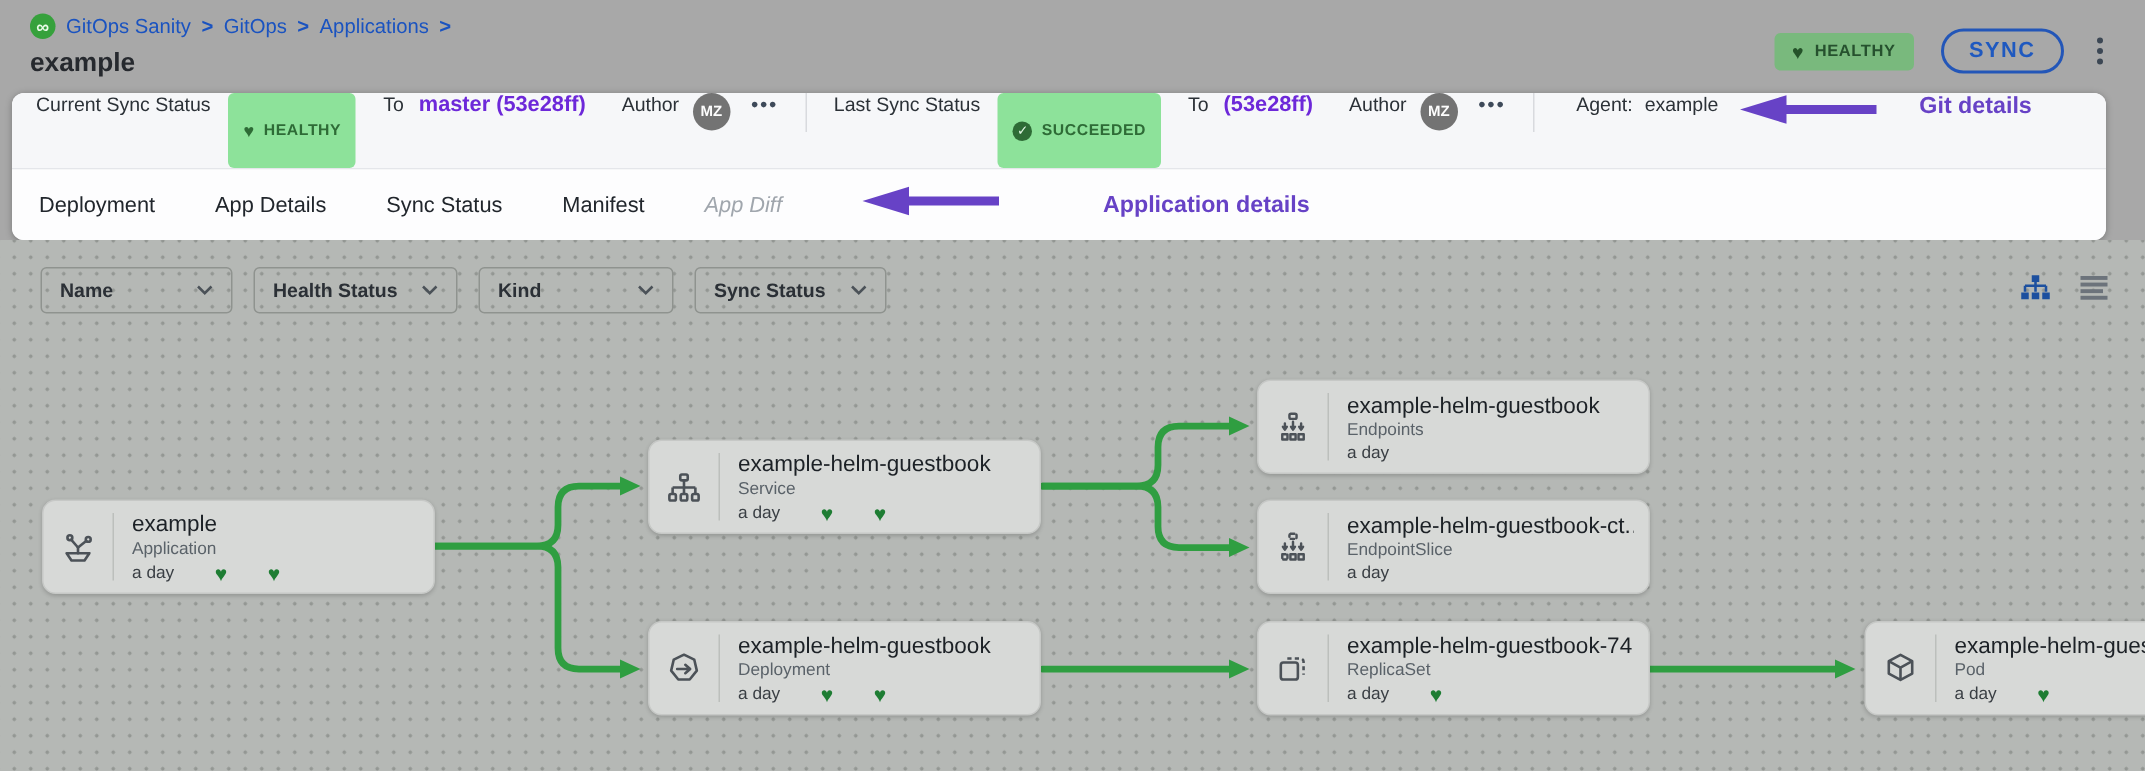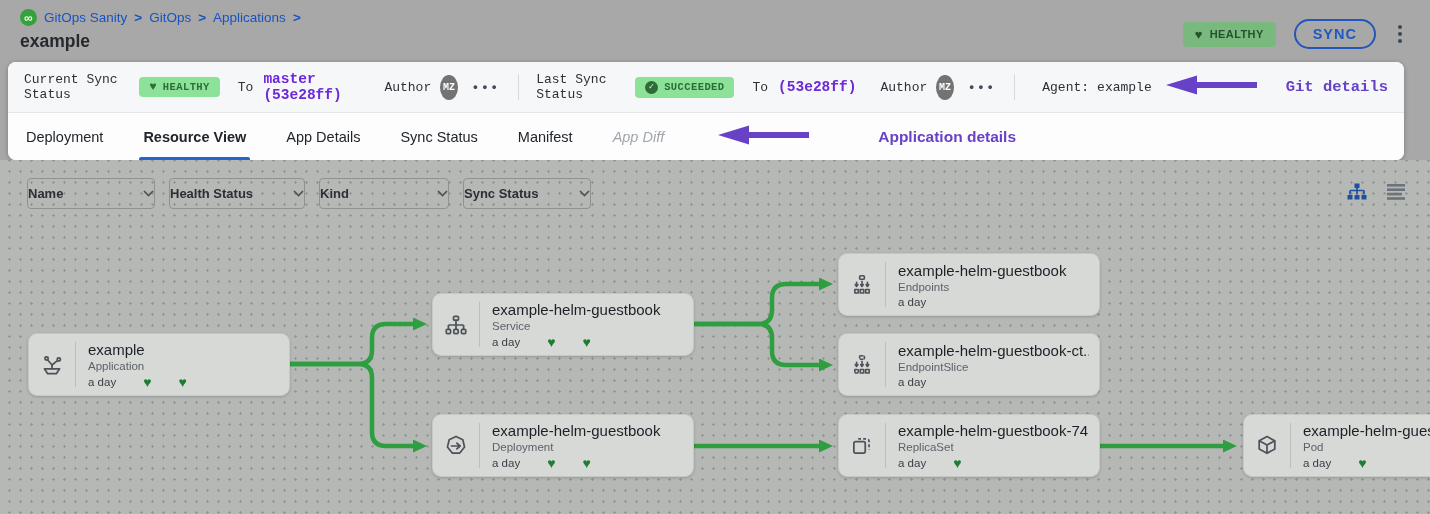--- a/index.html
+++ b/index.html
@@ -16,21 +16,21 @@
   .page-title { position:absolute; left:20px; top:31px; font-size:17.5px; font-weight:700; color:#26292e; }
   .top-actions { position:absolute; right:24px; top:19px; display:flex; align-items:center; gap:18px; }
   .health-badge { display:flex; align-items:center; gap:7px; background:#79b97d; color:#26512e; font-size:11px; font-weight:700; letter-spacing:.4px; padding:6px 12px; border-radius:4px; }
   .health-badge .hb-heart { font-size:13px; line-height:1; color:#245229; }
   .sync-btn { display:flex; align-items:center; justify-content:center; border:2px solid #2356b8; color:#1f59c0; font-size:14.5px; font-weight:700; letter-spacing:1px; padding:5px 17px; border-radius:15px; background:transparent; cursor:pointer; font-family:inherit; }
   .kebab { display:flex; flex-direction:column; gap:3px; padding:2px 4px; cursor:pointer; }
   .kebab i { width:4px; height:4px; border-radius:50%; background:#3c4754; }
 
   
   .card { position:absolute; left:8px; top:62px; width:1396px; height:98px; background:#fbfcfd; border-radius:8px; box-shadow:0 1px 5px rgba(0,0,0,.28); }
-  .sync-row { display:flex; align-items:center; height:50px; padding:0 16px; font-size:13px; color:#2b3137; background:#f6f7f9; border-radius:8px 8px 0 0;font-family:Liberation Mono, monospace; }
+  .sync-row { display:flex; height:50px; padding:0 16px; font-size:13px; color:#2b3137; background:#f6f7f9; border-radius:8px 8px 0 0; }
   .badge { display:inline-flex; align-items:center; gap:6px; background:#8de29a; color:#2e6b36; font-size:10.5px; font-weight:700; letter-spacing:.4px; padding:4px 10px; border-radius:4px; margin-left:12px; }
   .badge .b-heart { font-size:12px; line-height:1; }
   .check-circle { display:inline-flex; width:13px; height:13px; border-radius:50%; background:#2e6b36; color:#dff5e2; font-size:9px; align-items:center; justify-content:center; line-height:1; }
   .to-label { margin-left:18px; }
   .git-ref { margin-left:10px; color:#6d28d9; font-weight:700; font-size:14.5px; cursor:pointer; }
   .author-label { margin-left:24px; }
   .avatar { display:inline-flex; width:25px; height:25px; border-radius:50%; background:#737373; color:#fdfdfd; font-size:10px; font-weight:700; align-items:center; justify-content:center; margin-left:9px; cursor:pointer; }
   .more-dots { margin-left:14px; color:#3e4a5a; font-size:13px; font-weight:700; letter-spacing:1.5px; cursor:pointer; }
   .vdiv { width:1px; height:26px; background:#d8dade; margin-left:18px; }
   .seg { margin-left:18px; }
@@ -47,21 +47,21 @@
   .tabs-row .annot-text { font-size:15.5px; }
 
   
   .canvas { position:absolute; left:0; top:160px; width:1430px; height:354px;
     background-color:#b5b8b5;
     background-image:radial-gradient(circle, rgba(70,76,70,.30) 1.2px, transparent 1.4px);
     background-size:11px 11px; background-position:4px 6px; }
   .edges { position:absolute; left:0; top:0; pointer-events:none; }
 
   .filterbar { position:absolute; left:27px; top:18px; display:flex; gap:14px; }
-  .filter-dd { display:flex; align-items:center; justify-content:space-between; height:31px; padding:0 0; border:1px solid #8f938f; border-radius:4px; font-size:13px; font-weight:700; color:#2b3036; cursor:pointer; }
+  .filter-dd { display:flex; align-items:center; justify-content:space-between; height:31px; padding:0 12px; border:1px solid #8f938f; border-radius:4px; font-size:13px; font-weight:700; color:#2b3036; cursor:pointer; }
   .view-toggles { position:absolute; right:24px; top:22px; display:flex; align-items:center; gap:19px; }
   .view-toggles > span { cursor:pointer; display:inline-flex; }
 
   .node { position:absolute; width:262px; height:63px; background:#d7d9d7; border:1px solid #c6c8c6; border-radius:9px; box-shadow:0 1px 3px rgba(0,0,0,.18); display:flex; align-items:center; cursor:pointer; }
   .node-icon { flex:0 0 46px; display:flex; align-items:center; justify-content:center; color:#4c5258; }
   .node-sep { width:1px; align-self:stretch; margin:8px 0; background:#bcbfbc; }
   .node-body { flex:1; padding:7px 10px 7px 12px; overflow:hidden; }
   .node-title { font-size:15px; font-weight:500; color:#1c2126; white-space:nowrap; overflow:hidden; }
   .node-kind { font-size:11.5px; color:#5a6269; margin-top:2px; }
   .node-meta { display:flex; align-items:center; margin-top:3px; font-size:11.5px; font-weight:500; color:#3a3f44; }
@@ -128,21 +128,20 @@
         <svg width="96" height="22" viewBox="0 0 96 22">
           <line x1="93" y1="11" x2="30" y2="11" stroke="#6742c6" stroke-width="6"></line>
           <polygon points="33,1.5 33,20.5 2,11" fill="#6742c6"></polygon>
         </svg>
       </span>
       <span class="annot-text">Git details</span>
     </div>
     <div class="row-div"></div>
     <div class="tabs-row">
       <span class="tab">Deployment</span>
-      <span class="tab active">Resource View</span>
       <span class="tab">App Details</span>
       <span class="tab">Sync Status</span>
       <span class="tab">Manifest</span>
       <span class="tab disabled">App Diff</span>
       <span class="annot-arrow">
         <svg width="96" height="22" viewBox="0 0 96 22">
           <line x1="93" y1="11" x2="30" y2="11" stroke="#6742c6" stroke-width="6"></line>
           <polygon points="33,1.5 33,20.5 2,11" fill="#6742c6"></polygon>
         </svg>
       </span>

